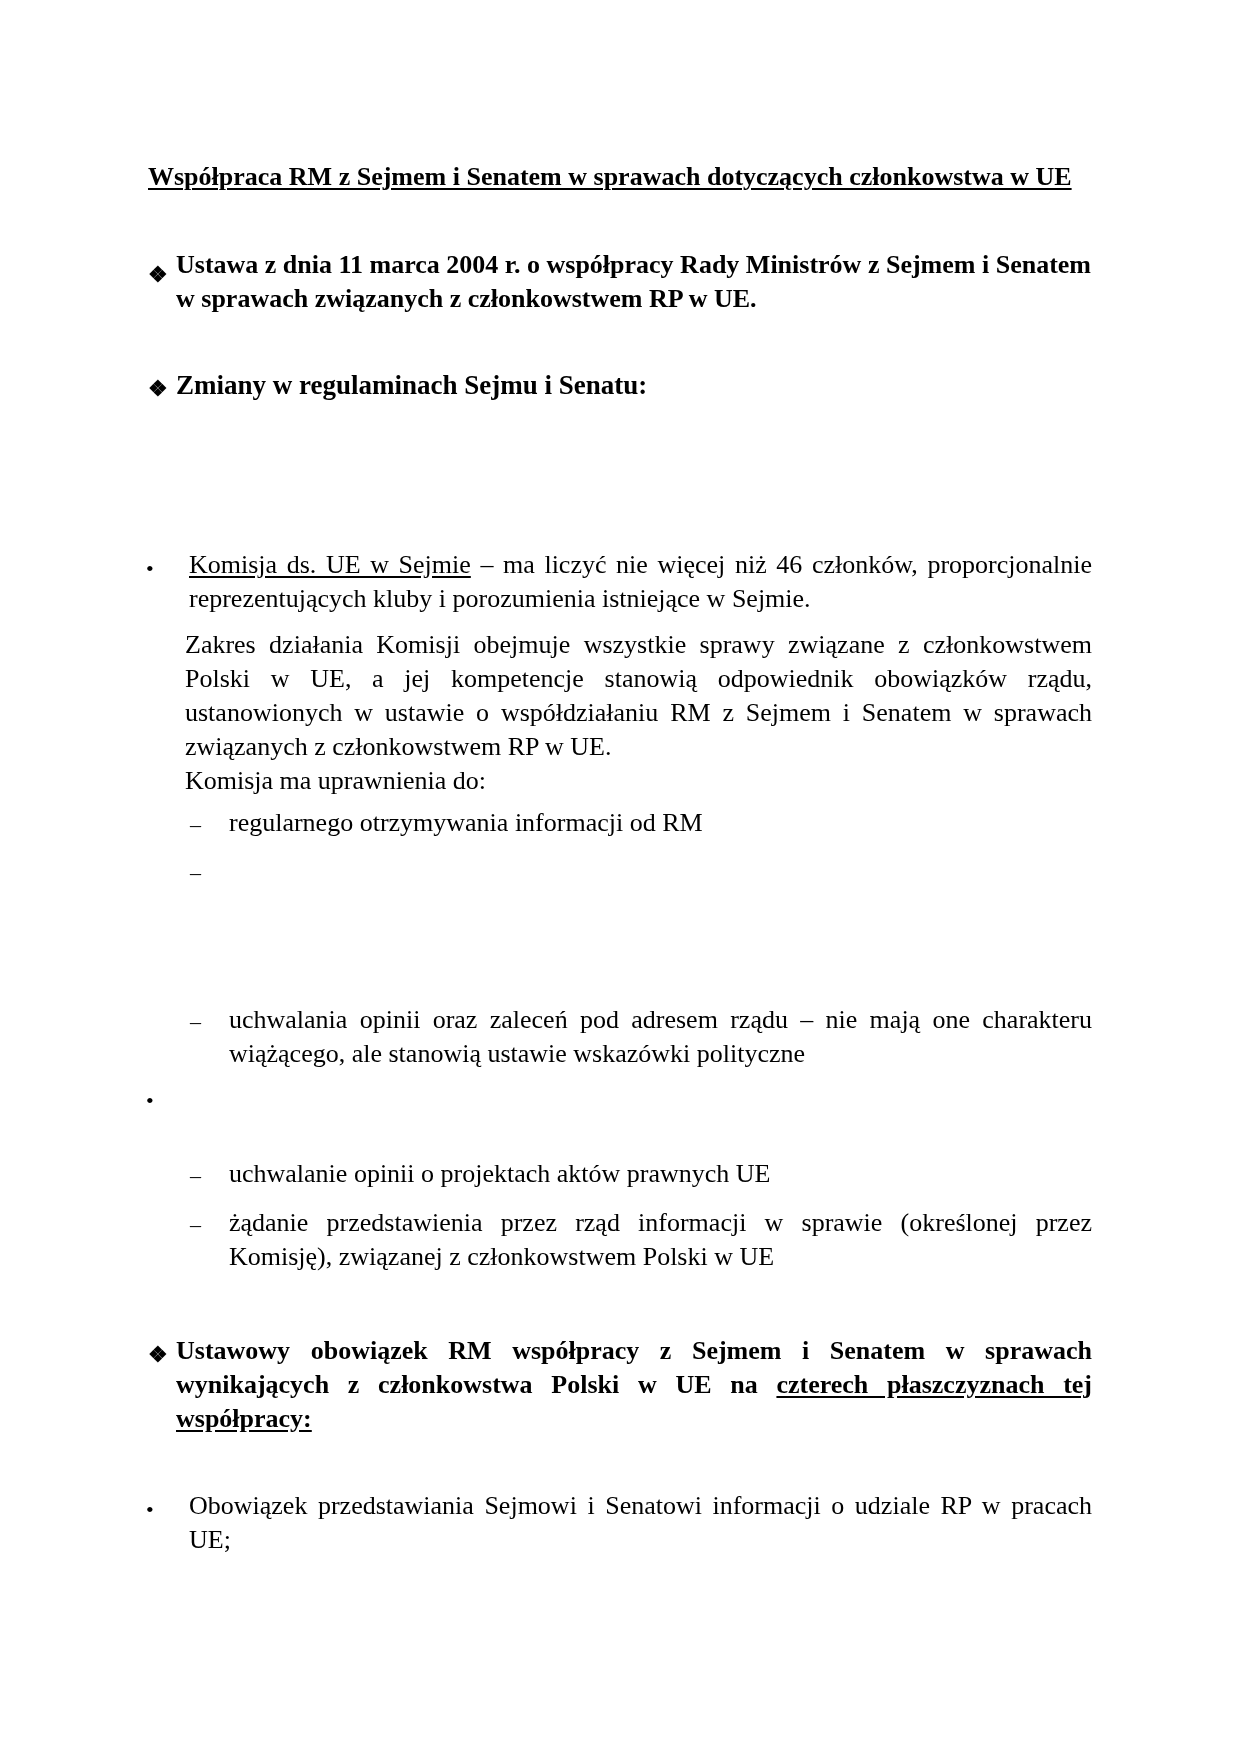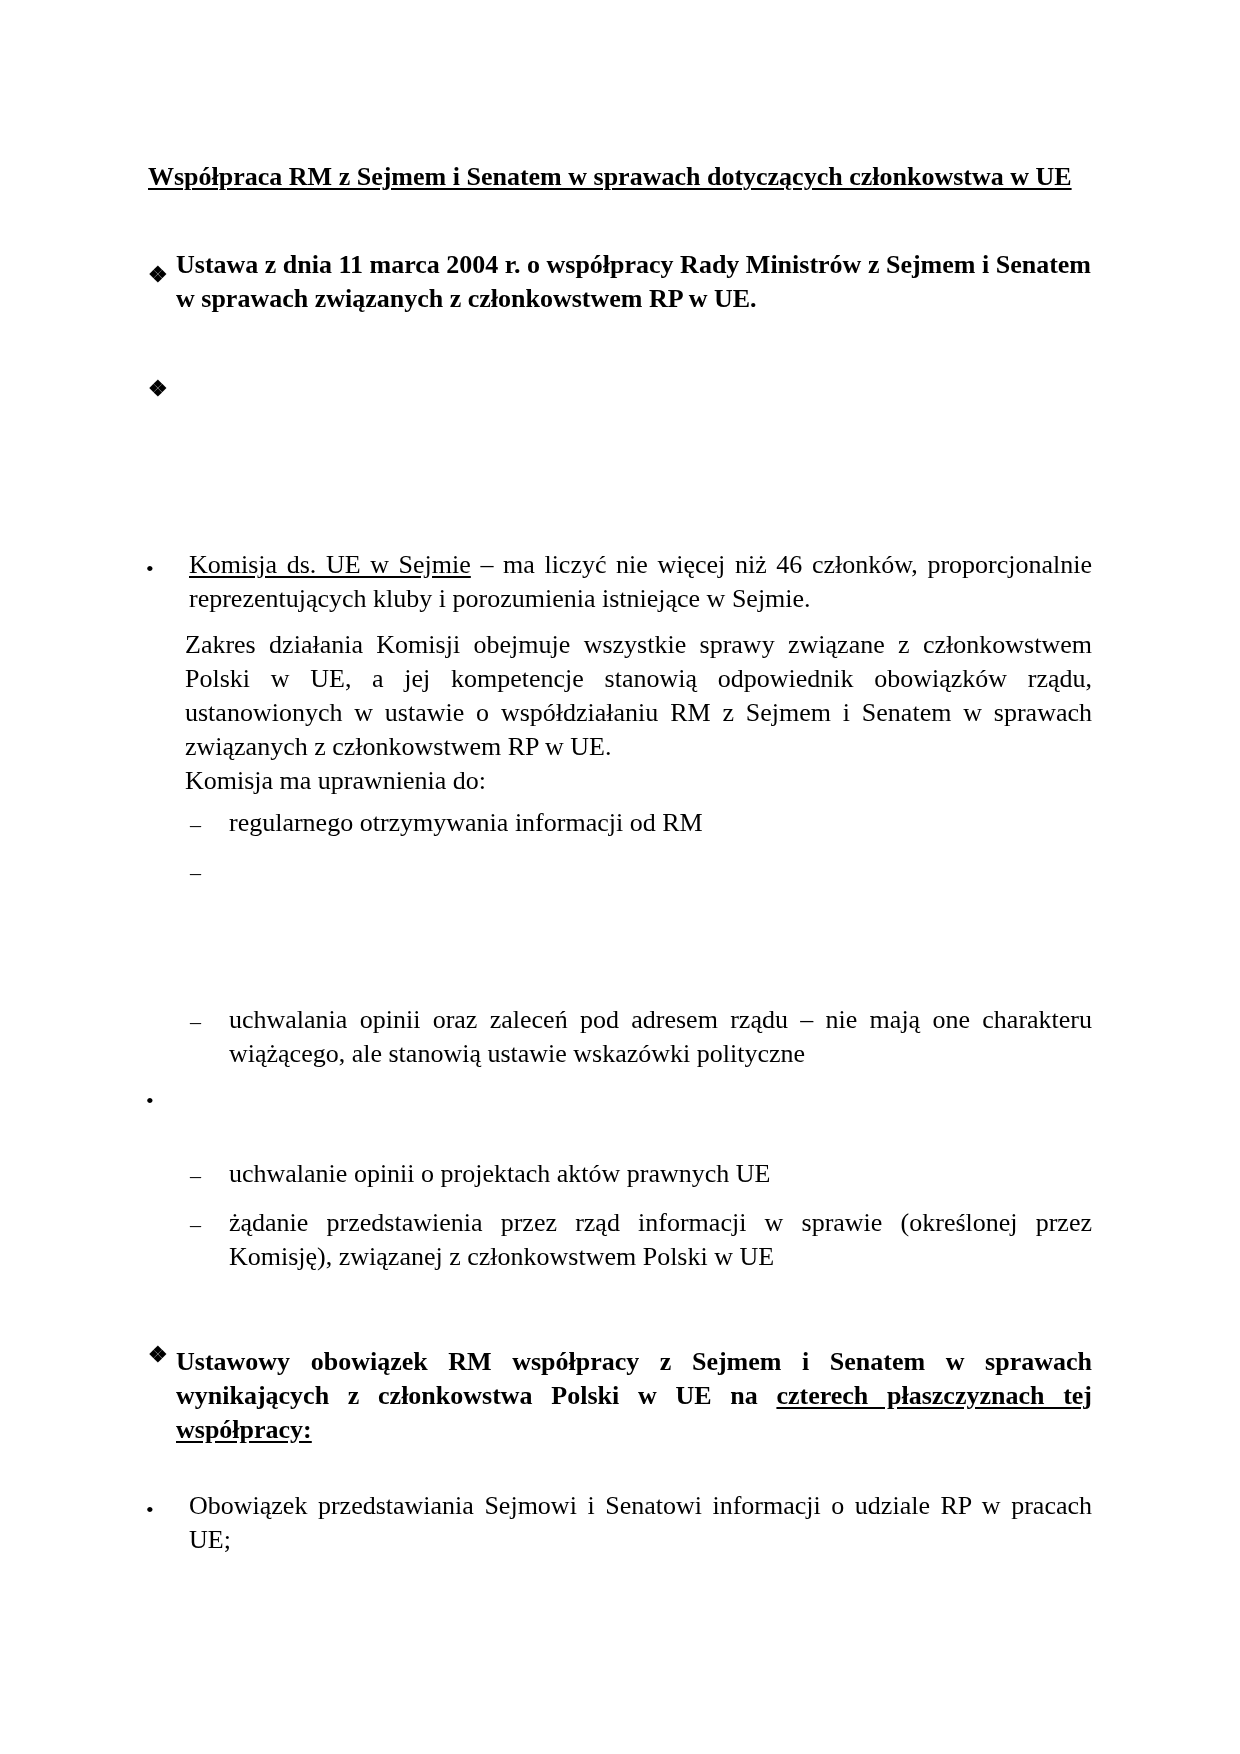--- a/index.html
+++ b/index.html
@@ -24,20 +24,21 @@
 <div class="page">
 
   <div class="blk title">
     <span>Współpraca RM z Sejmem i Senatem w sprawach dotyczących członkowstwa w UE</span>
   </div>
 
   <div class="dia" style="left:148px; top:262px;">❖</div>
   <div class="blk bold-p" style="left:176px; width:916px; top:248px;">Ustawa z dnia 11 marca 2004 r. o współpracy Rady Ministrów z Sejmem i Senatem w sprawach związanych z członkowstwem RP w UE.</div>
 
   <div class="dia" style="left:148px; top:376px;">❖</div>
+  <div class="blk bold-p" style="left:176px; width:916px; top:368px; font-size:27px;">Zmiany w regulaminach Sejmu i Senatu:</div>
 
   <div class="bullet" style="top:556px;">•</div>
   <div class="blk p" style="left:189px; width:903px; top:548px;">
     <span class="u">Komisja ds. UE w Sejmie</span><span> – ma liczyć nie więcej niż 46 członków, proporcjonalnie reprezentujących kluby i porozumienia istniejące w Sejmie.</span>
   </div>
 
   <div class="blk p" style="left:185px; width:907px; top:628px;">
     <span>Zakres działania Komisji obejmuje wszystkie sprawy związane z członkowstwem Polski w UE, a jej kompetencje stanowią odpowiednik obowiązków rządu, ustanowionych w ustawie o współdziałaniu RM z Sejmem i Senatem w sprawach związanych z członkowstwem RP w UE.</span>
     <div>Komisja ma uprawnienia do:</div>
   </div>
@@ -52,20 +53,20 @@
 
   <div class="bullet" style="top:1088px;">•</div>
 
   <div class="dash" style="top:1163px;">–</div>
   <div class="blk p" style="left:229px; width:863px; top:1157px;">uchwalanie opinii o projektach aktów prawnych UE</div>
 
   <div class="dash" style="top:1212px;">–</div>
   <div class="blk p" style="left:229px; width:863px; top:1206px;">żądanie przedstawienia przez rząd informacji w sprawie (określonej przez Komisję), związanej z członkowstwem Polski w UE</div>
 
   <div class="dia" style="left:148px; top:1342px;">❖</div>
-  <div class="blk bold-p just" style="left:176px; width:916px; top:1334px; text-align:justify;margin-top:11px;">
+  <div class="blk bold-p just" style="left:176px; width:916px; top:1334px; text-align:justify;">
     <span>Ustawowy obowiązek RM współpracy z Sejmem i Senatem w sprawach wynikających z członkowstwa Polski w UE na </span><span class="u">czterech płaszczyznach tej współpracy:</span>
   </div>
 
   <div class="bullet" style="top:1497px;">•</div>
   <div class="blk p" style="left:189px; width:903px; top:1489px;">Obowiązek przedstawiania Sejmowi i Senatowi informacji o udziale RP w pracach UE;</div>
 
 </div>
 
 </body></html>

